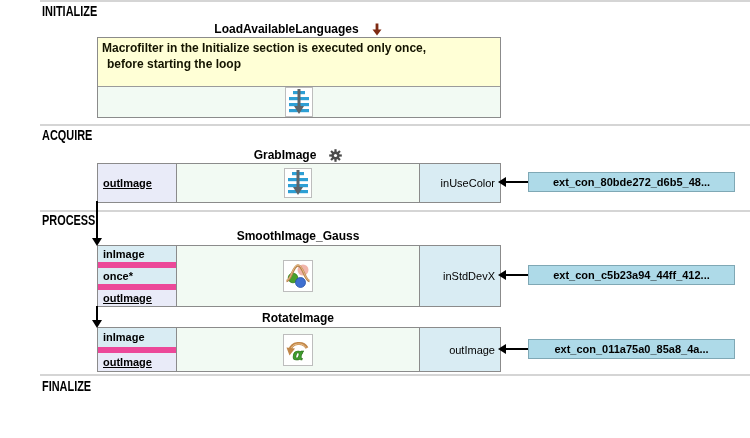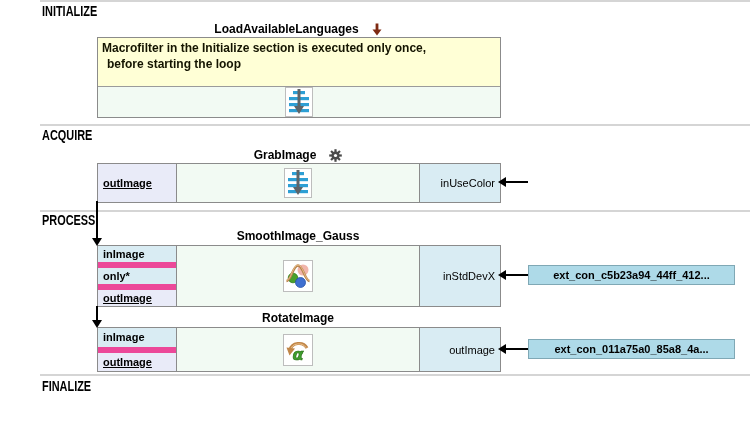--- a/index.html
+++ b/index.html
@@ -106,34 +106,37 @@
           <polygon points="6,17 16,17 11,25" fill="#5e6468"></polygon>
         </svg>
       </div>
     </div>
     <div class="col-right">
       <span>inUseColor</span>
     </div>
   </div>
   <div class="h-head" style="left:458px;top:177px"></div>
   <div class="h-line" style="left:465px;top:181px;width:23px"></div>
+  <div class="ext-con" style="left:488px;top:172px">
+    <span>ext_con_80bde272_d6b5_48...</span>
+  </div>
 
   <div class="v-line" style="left:56px;top:201px;height:37px"></div>
   <div class="v-head" style="left:52px;top:238px"></div>
 
   <div class="block-title" style="left:57px;top:229px;width:402px">
     <span>SmoothImage_Gauss</span>
   </div>
   <div class="block" style="left:57px;top:245px;width:402px;height:60px">
     <div class="col-left">
       <div class="port-row port-in">
         <span>inImage</span>
       </div>
       <div class="port-row port-in">
-        <span>only*</span>
+        <span>once*</span>
       </div>
       <div class="port-row port-out">
         <span>outImage</span>
       </div>
     </div>
     <div class="col-center">
       <div class="icon-frame lg">
         <svg width="24" height="27" viewBox="0 0 24 27">
           <circle cx="17" cy="7" r="5.5" fill="#e05a45" opacity="0.45"></circle>
           <circle cx="7" cy="15" r="4.8" fill="#4aa02c" stroke="#2f7d18" stroke-width="0.8"></circle>

